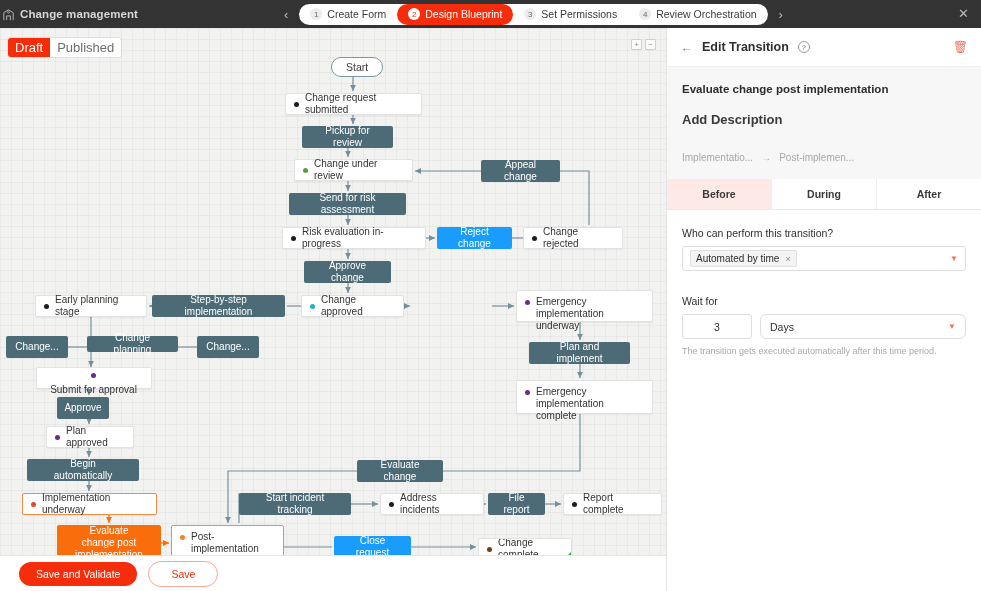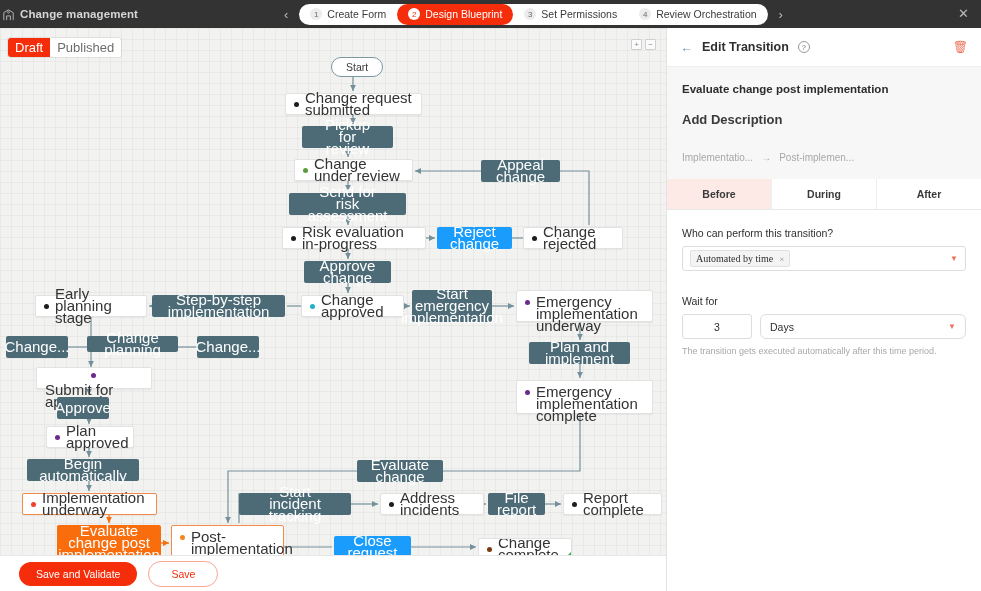--- a/index.html
+++ b/index.html
@@ -108,21 +108,21 @@
     color: #8a8a8a; font-size: 8px; line-height: 9px;
     text-align: center; cursor: pointer;
   }
 
   svg.edges { position: absolute; left: 0; top: 0; width: 666px; height: 527px; }
 
   
   .node {
     position: absolute;
     display: flex; align-items: center;
-    font-size: 15px; line-height: 12px;
+    font-size: 10px; line-height: 12px;
     cursor: pointer; user-select: none;
     z-index: 10;
   }
   
   .state {
     background: #ffffff;
     border: 1px solid #e2e2e2;
     border-radius: 2px;
     padding: 5px 9px 5px 8px;
     color: #333333;
@@ -231,21 +231,21 @@
   .field-label { font-size: 10.5px; color: #2f2f2f; margin-bottom: 7px; }
   .select-box {
     border: 1px solid #dddddd; border-radius: 3px;
     height: 25px; display: flex; align-items: center;
     padding: 0 7px; background: #fff;
     cursor: pointer;
   }
   .chip {
     background: #f4f4f4; border: 1px solid #e0e0e0; border-radius: 2px;
     font-size: 10px; color: #2e2e2e;
-    padding: 2px 5px; display: flex; align-items: center; gap: 6px; font-family: Liberation Serif, serif;
+    padding: 2px 5px; display: flex; align-items: center; gap: 6px;
   }
   .chip .x { color: #8d8d8d; font-size: 9px; cursor: pointer; }
   .caret { margin-left: auto; color: #f0705a; font-size: 8px; }
   .spacer-24 { height: 24px; }
   .row { display: flex; gap: 8px; }
   .num-input {
     width: 70px; height: 25px;
     border: 1px solid #dddddd; border-radius: 3px;
     font-size: 10.5px; color: #2e2e2e;
     text-align: center; font-family: inherit;
@@ -490,23 +490,20 @@
       <span>Report complete</span>
     </div>
     <div class="node trans blue" style="left:334px; top:508px; width:77px; height:22px;">
       <span>Close request</span>
     </div>
     <div class="node state" style="left:478px; top:510px; width:94px; height:22px; position:absolute; overflow:hidden;">
       <span class="dot" style="background:#7a3a10"></span>
       <span>Change complete</span>
       <span class="end-tri"></span>
     </div>
-    <div class="node trans" style="left:412px; top:262px; width:80px; height:32px;">
-      <span>Start emergency implementation</span>
-    </div>
     <div class="node state" style="left:516px; top:262px; width:137px; height:32px; align-items:flex-start; padding-top:5px;">
       <span class="dot" style="background:#6b2a8c; margin-top:4px;"></span>
       <span>Emergency implementation underway</span>
     </div>
     <div class="node trans" style="left:529px; top:314px; width:101px; height:22px;">
       <span>Plan and implement</span>
     </div>
     <div class="node state" style="left:516px; top:352px; width:137px; height:34px; align-items:flex-start; padding-top:5px;">
       <span class="dot" style="background:#6b2a8c; margin-top:4px;"></span>
       <span>Emergency implementation complete</span>

